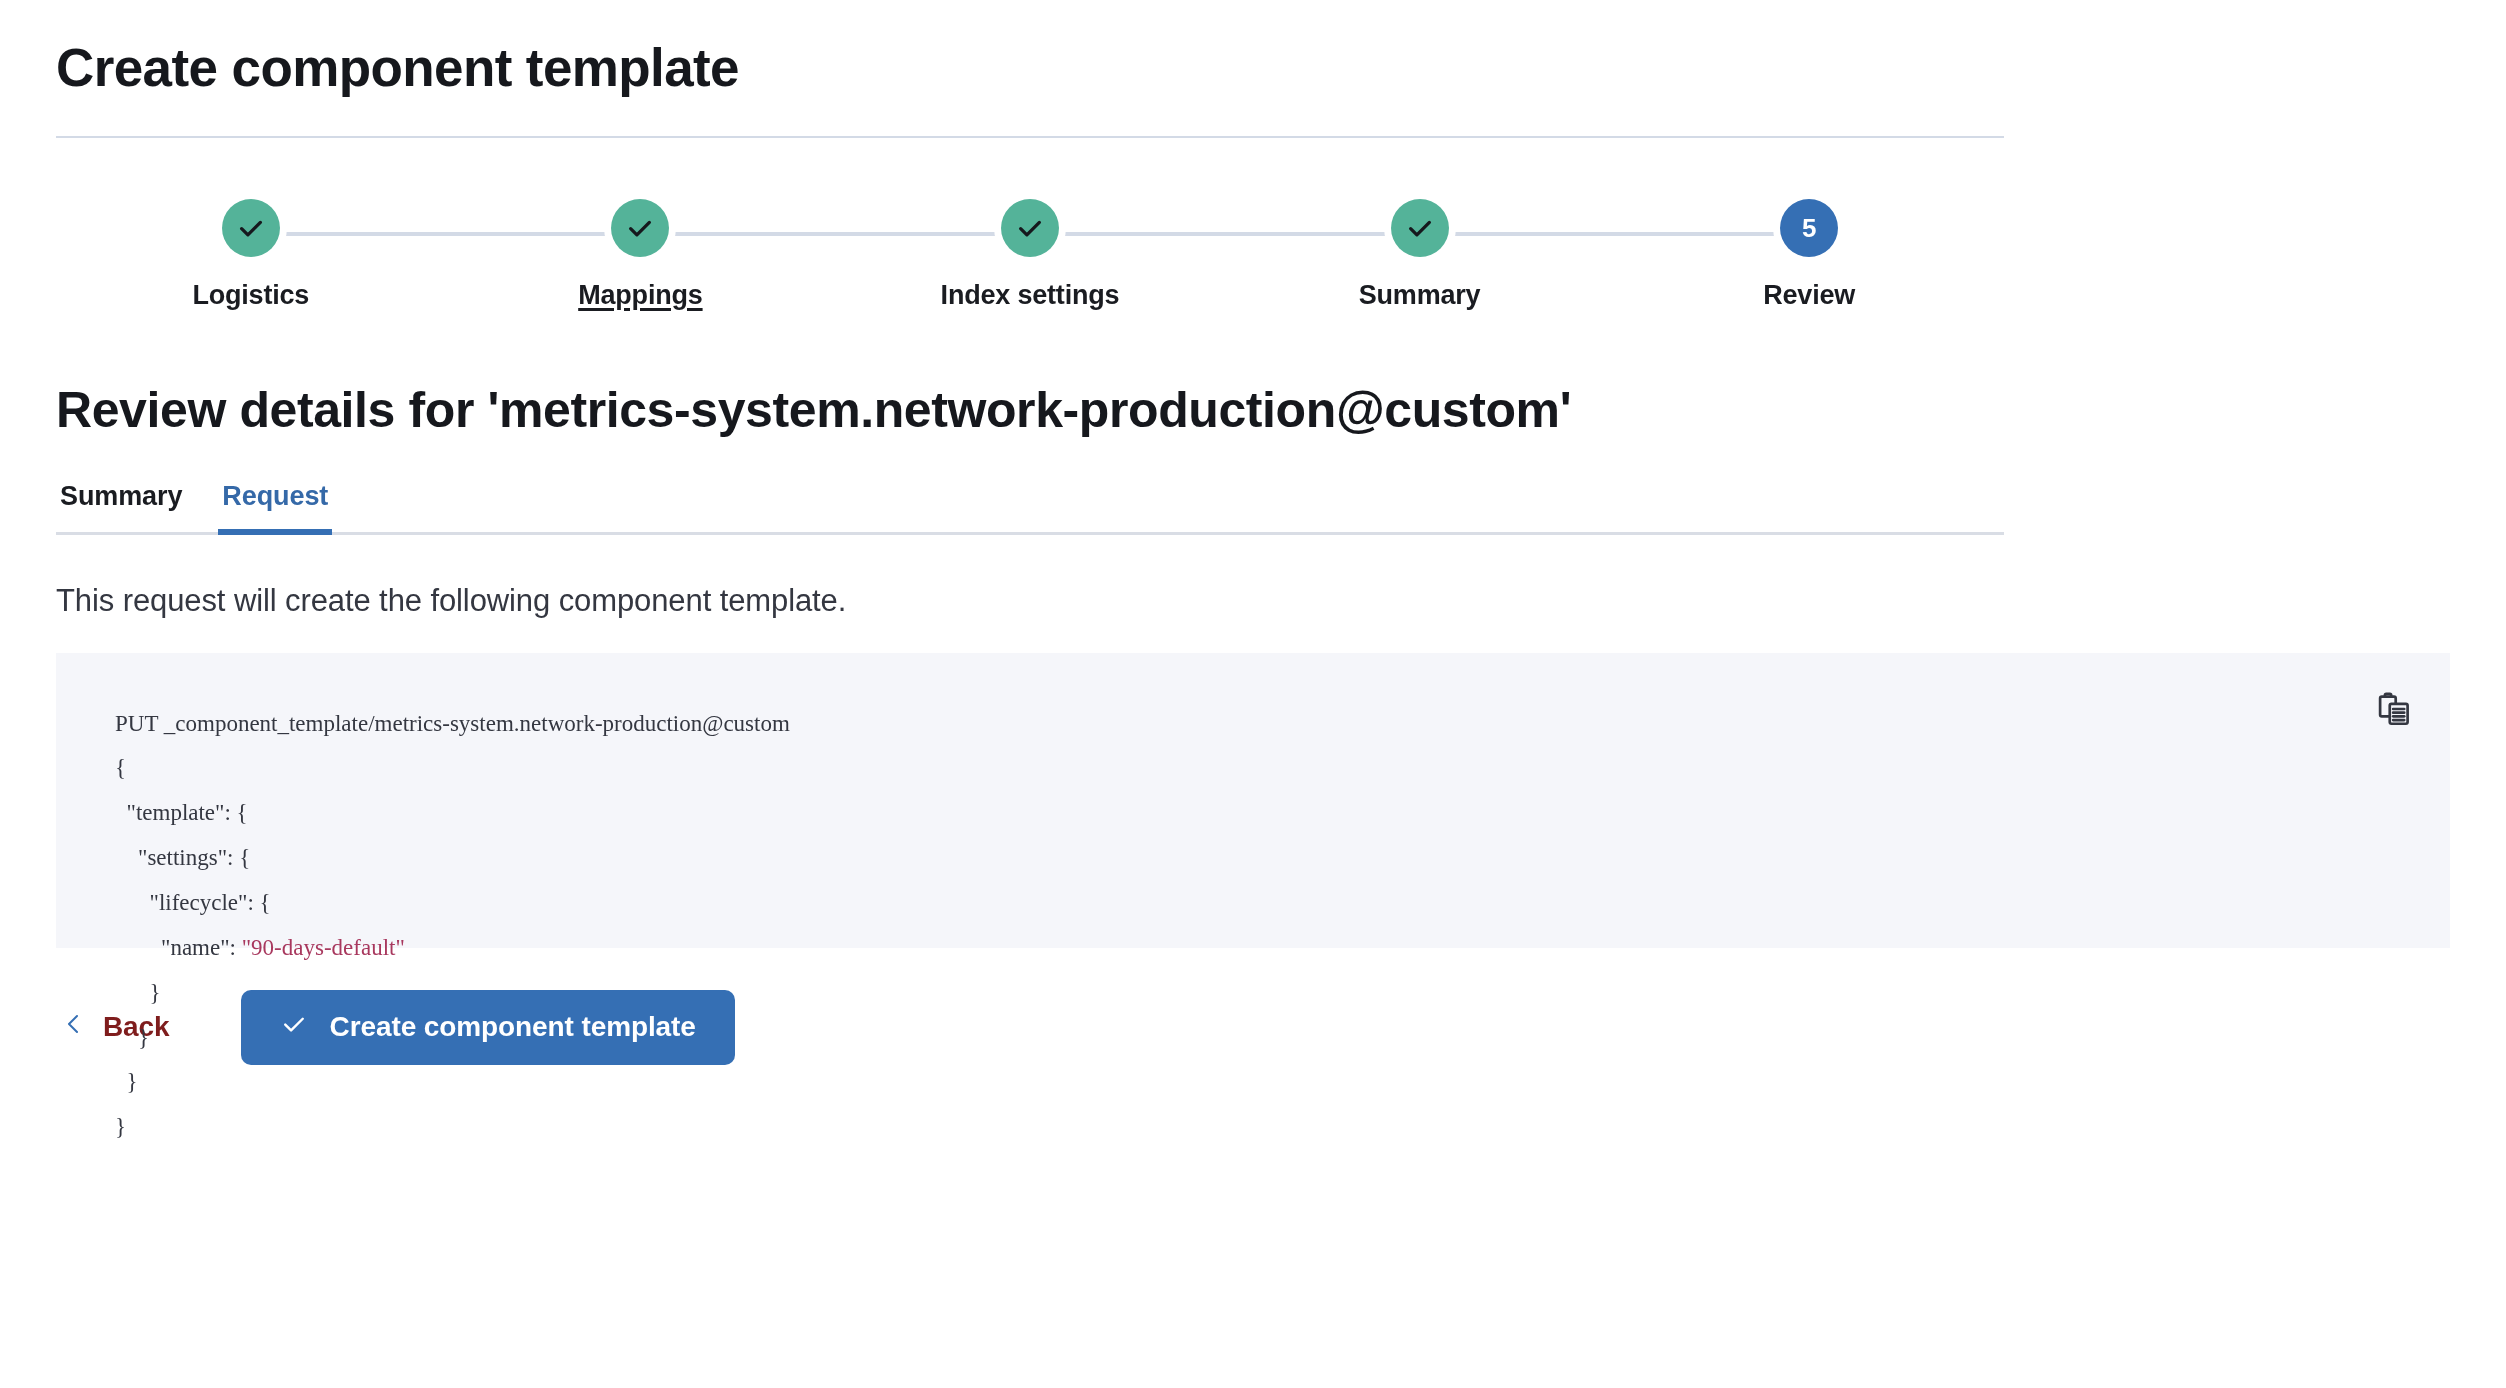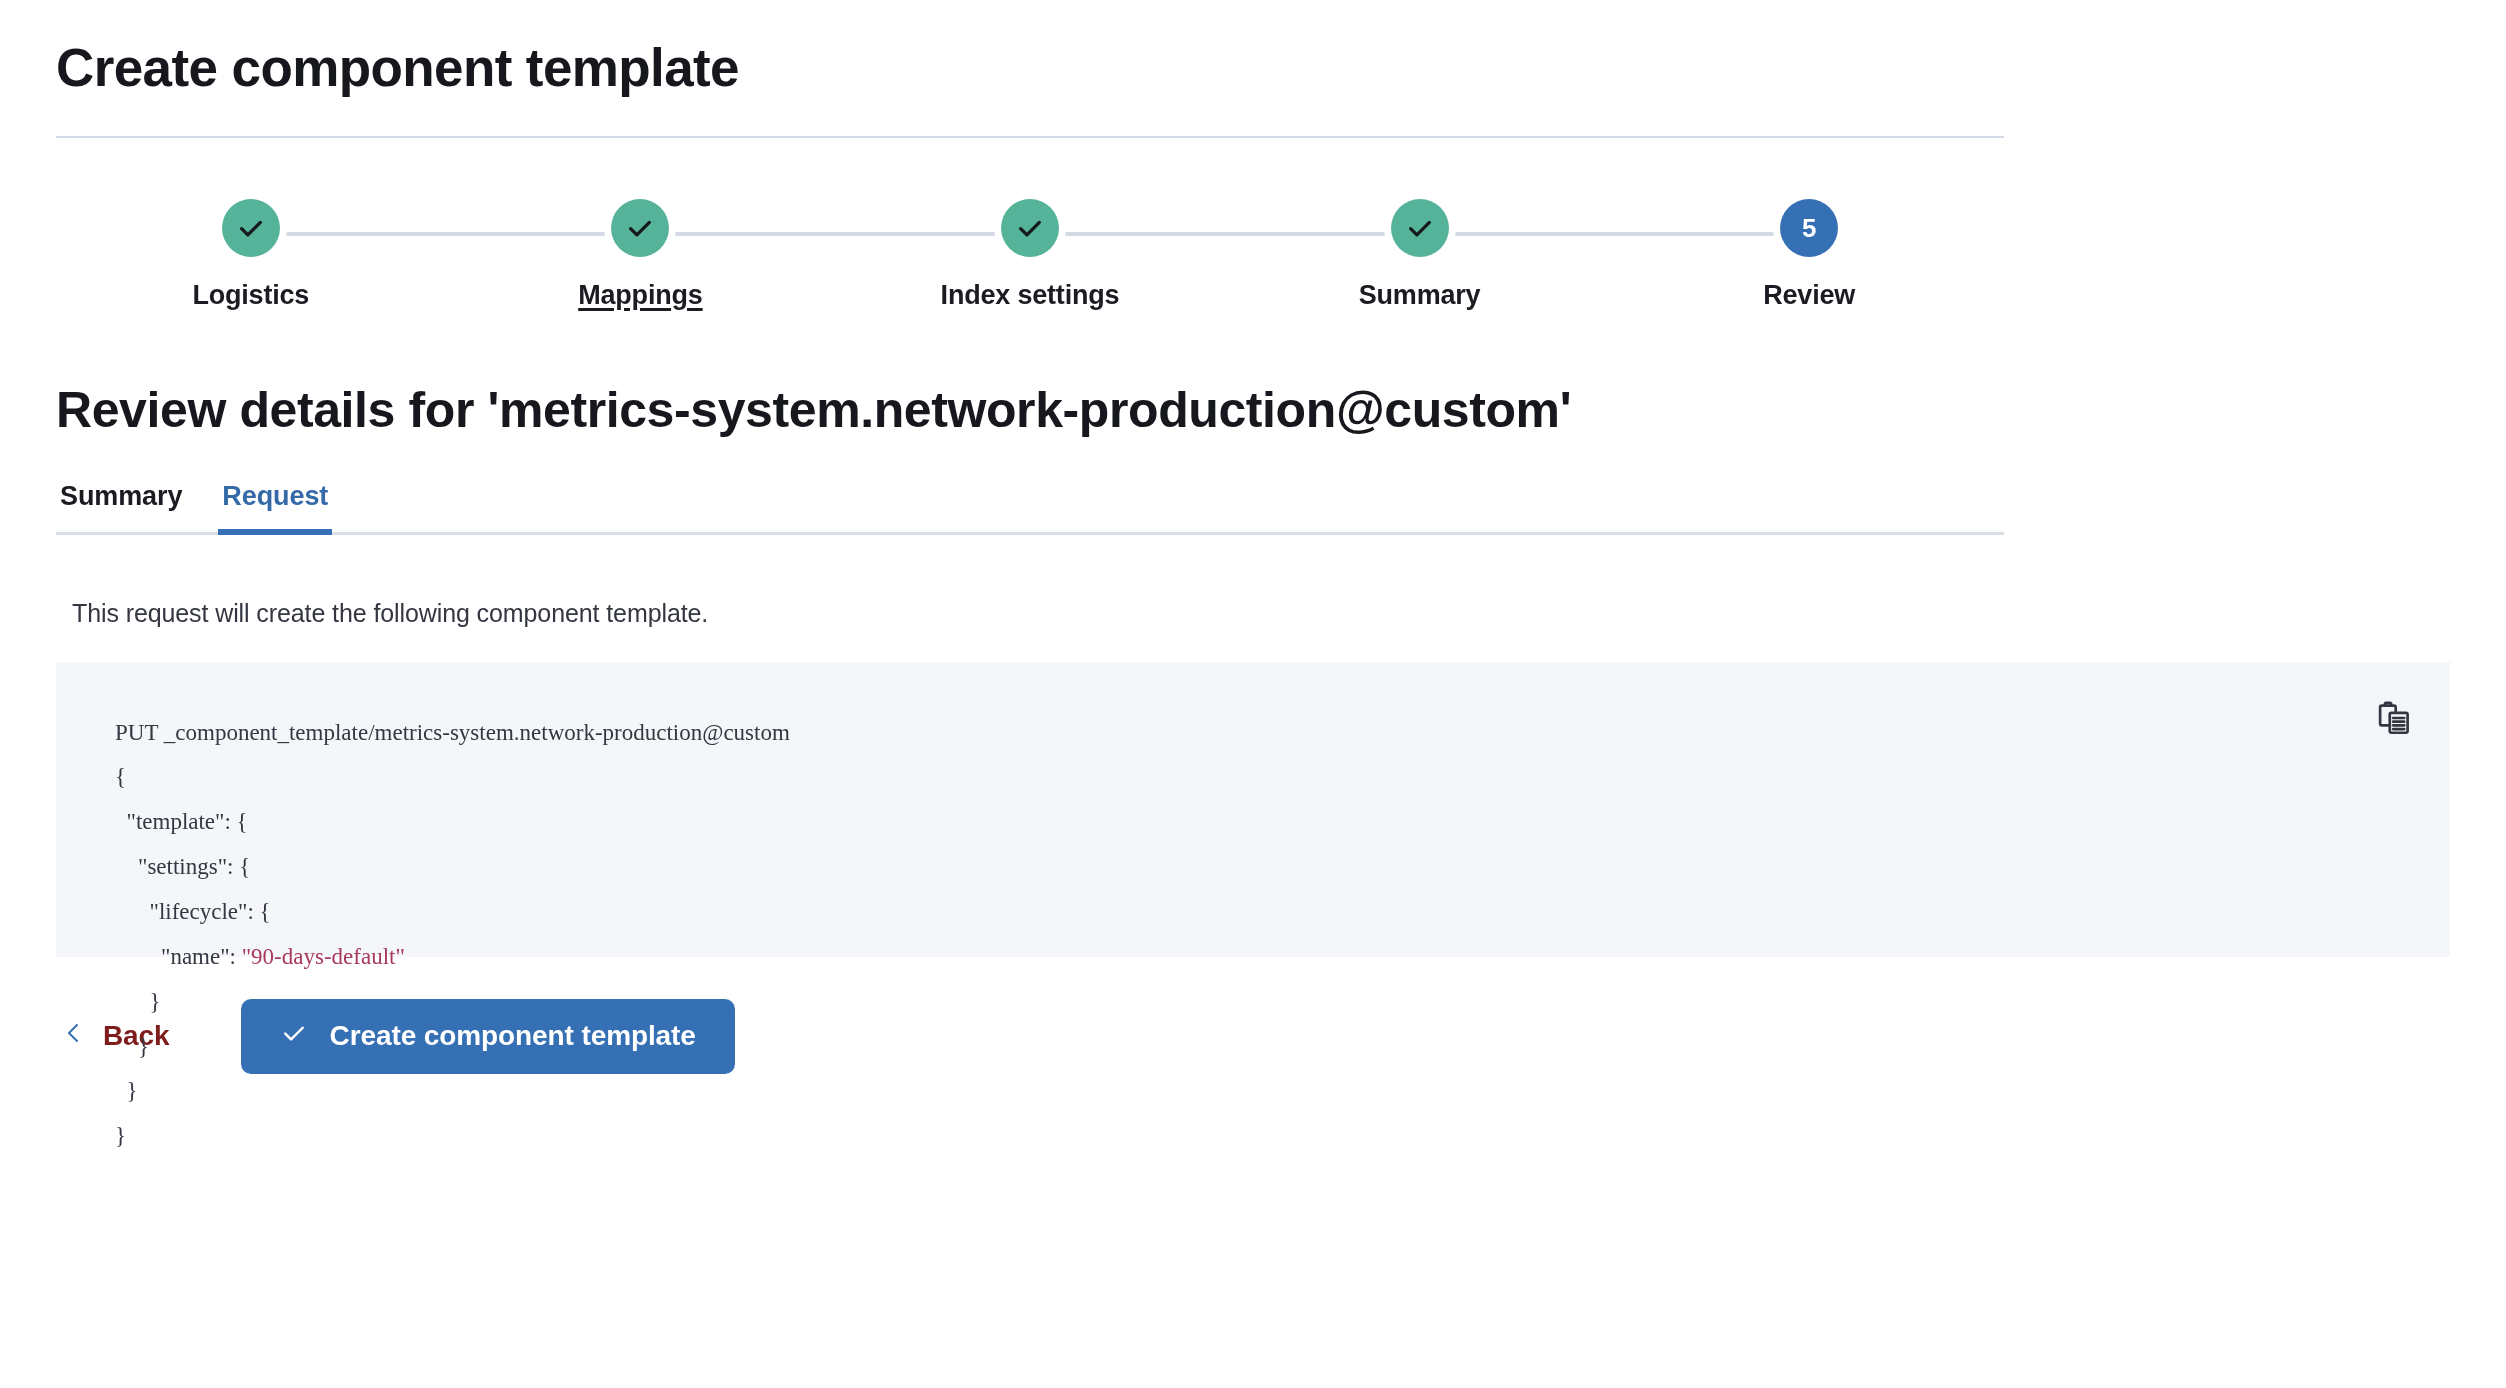--- a/index.html
+++ b/index.html
@@ -138,23 +138,23 @@
     position: absolute;
     left: 0;
     right: 0;
     bottom: -3px;
     height: 6px;
     background: #356fb4;
   }
 
   
   .request-desc {
-    margin: 16px;
+    margin: 0;
     padding-top: 48px;
-    font-size: 25px;
+    font-size: 31px;
     color: #343741;
     letter-spacing: -0.1px;
   }
 
   
   .code-panel {
     position: relative;
     margin-top: 34px;
     background: #f5f6fa;
     height: 295px;

